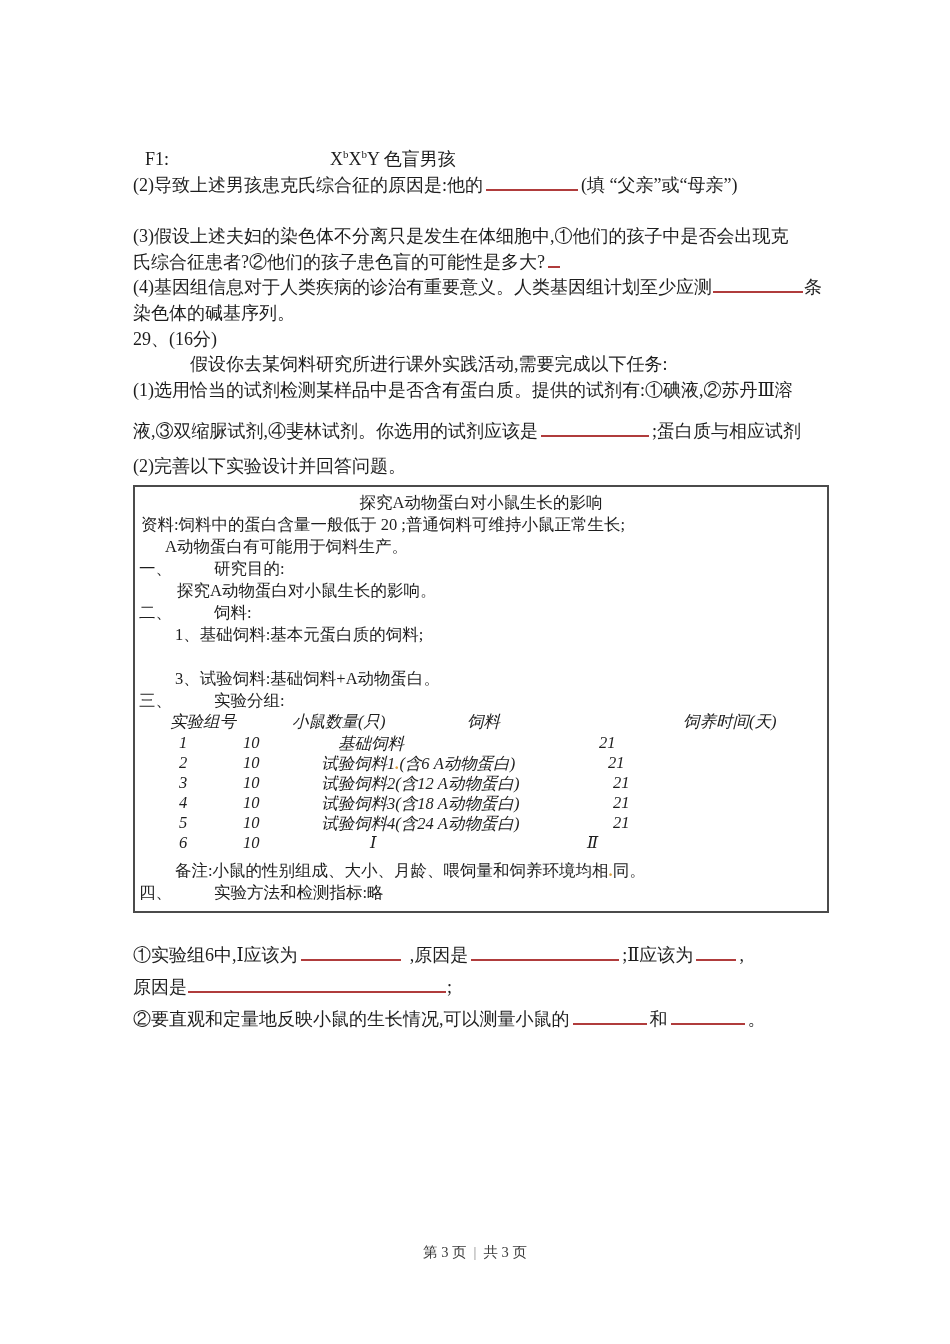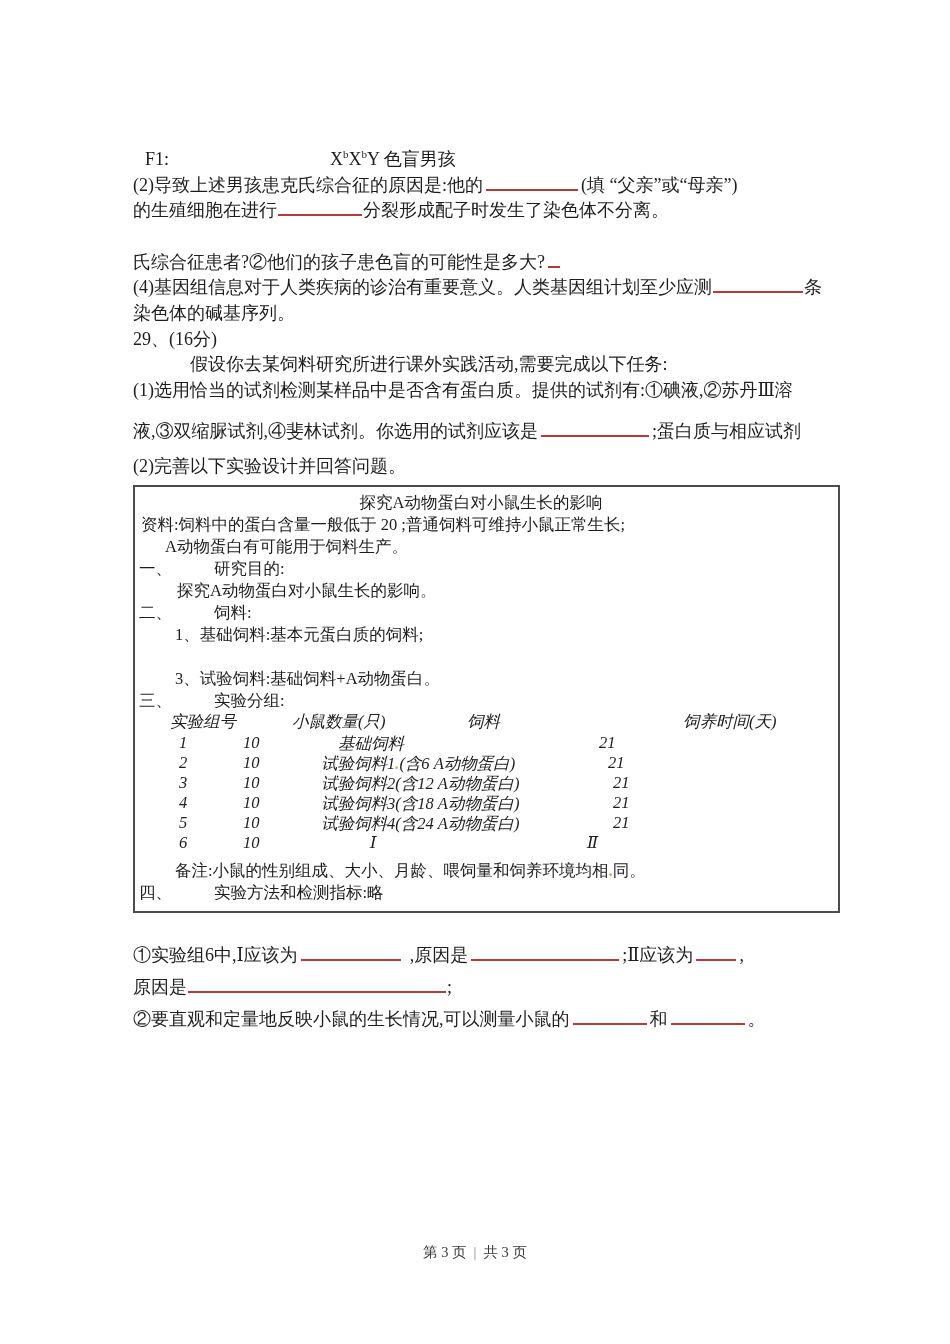--- a/index.html
+++ b/index.html
@@ -9,21 +9,21 @@
     color:#1d1d1d;font-size:18px;overflow:hidden;
   }
   .ln{position:absolute;left:133px;width:706px;white-space:nowrap;line-height:22px;}
   .blank{
     display:inline-block;height:15px;vertical-align:baseline;
     border-bottom:2px solid #b03c3c;margin:0 3px;
   }
   sup.gene{font-size:11px;vertical-align:super;line-height:0;}
   .box{
     position:absolute;left:133px;top:485px;width:692px;height:424px;
-    border:2px solid #4b4b4b;font-size:16.5px;padding-left:11px;
+    border:2px solid #4b4b4b;font-size:16.5px;
   }
   .bln{position:absolute;left:6px;width:680px;white-space:nowrap;line-height:20px;}
   .sec-title{display:inline-block;margin-left:42px;}
   .cell{position:absolute;white-space:nowrap;font-style:italic;}
   .odot{color:#e2a23b;font-weight:bold;}
   .footer{
     position:absolute;left:0;top:1243px;width:100%;text-align:center;
     font-size:14.5px;color:#3b3b3b;
   }
   .footer .sep{color:#8a8a8a;margin:0 7px;}
@@ -35,24 +35,24 @@
 
   <div class="ln" style="top:148px">
     <span style="position:absolute;left:12px">F1:</span>
     <span style="position:absolute;left:197px"><span>X</span><sup class="gene">b</sup><span>X</span><sup class="gene">b</sup><span>Y 色盲男孩</span></span>
   </div>
 
   <div class="ln" style="top:174px">
     <span>(2)导致上述男孩患克氏综合征的原因是:他的</span><span class="blank" style="width:92px"></span><span>(填 “父亲”或“母亲”)</span>
   </div>
 
-  <div class="ln" style="top:199px">
-    <span>的生殖细胞在进行</span><span class="blank" style="width:84px;margin:0 1px"></span><span>分裂形成配子时发生了染色体不分离。</span>
+
+  <div class="ln" style="top:225px">
+    <span>(3)假设上述夫妇的染色体不分离只是发生在体细胞中,①他们的孩子中是否会出现克</span>
   </div>
-
 
   <div class="ln" style="top:251px">
     <span>氏综合征患者?②他们的孩子患色盲的可能性是多大?</span><span class="blank" style="width:12px"></span>
   </div>
 
   <div class="ln" style="top:276px">
     <span>(4)基因组信息对于人类疾病的诊治有重要意义。人类基因组计划至少应测</span><span class="blank" style="width:90px;margin:0 1px"></span><span>条</span>
   </div>
 
   <div class="ln" style="top:302px">

